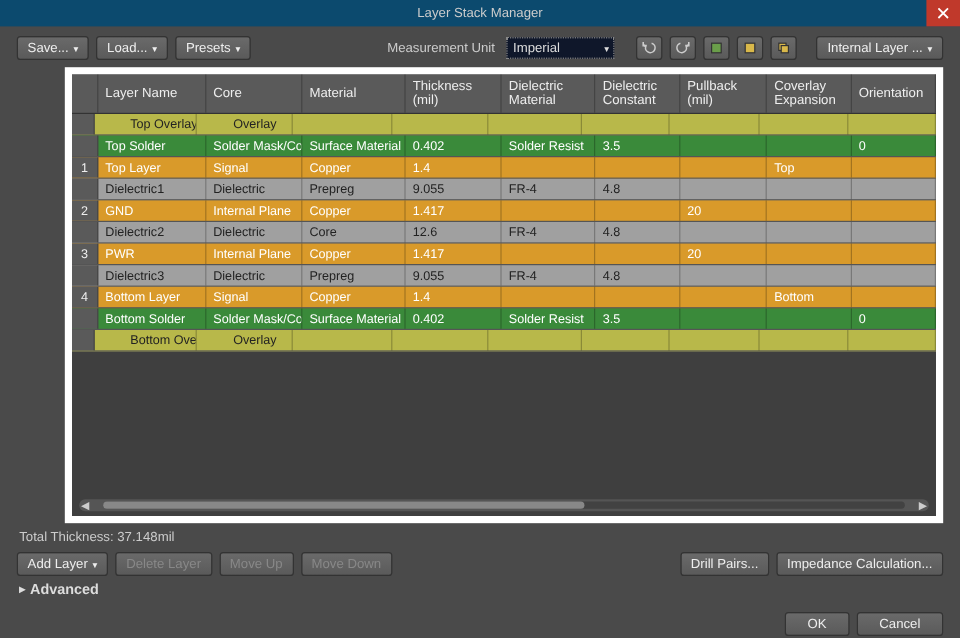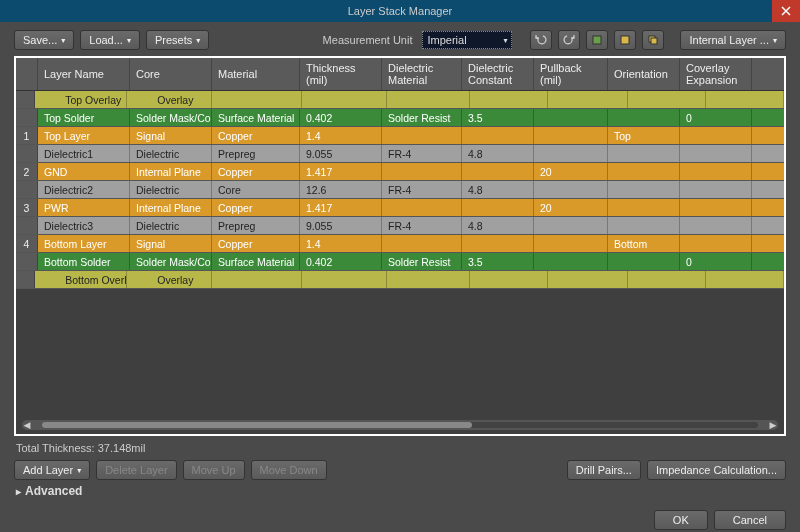--- a/index.html
+++ b/index.html
@@ -11,21 +11,21 @@
 .content { padding: 8px 14px; }
 .toolbar-row { display: flex; align-items: center; gap: 6px; margin-bottom: 6px; }
 .btn { background: linear-gradient(#6a6a6a,#5a5a5a); border: 1px solid #333; border-radius: 3px; padding: 3px 8px; color: #eee; font-size: 11px; display: inline-flex; align-items: center; gap: 4px; cursor: pointer; }
 .btn.disabled { color: #888; cursor: default; }
 .btn .caret { font-size: 8px; }
 .spacer { flex: 1; }
 .mu-label { font-size: 11px; color: #ccc; margin-right: 4px; }
 .select { background: #0f172a; border: 1px dotted #888; padding: 2px 4px; width: 90px; display: inline-flex; align-items: center; justify-content: space-between; font-size: 11px; }
 .icon-btn { width: 22px; height: 20px; background: linear-gradient(#6a6a6a,#5a5a5a); border: 1px solid #333; border-radius: 3px; display: inline-flex; align-items: center; justify-content: center; cursor: pointer; }
 .icon-btn svg { width: 12px; height: 12px; }
-.table-wrap { border: 2px solid #ffffff; background: #3f3f3f; height: 380px; overflow: hidden; position: relative; }
+.table-wrap { border: 6px solid #ffffff; background: #3f3f3f; height: 380px; overflow: hidden; position: relative; margin-left: 40px; }
 .thead { display: flex; background: #5a5a5a; border-bottom: 1px solid #333; }
 .th { padding: 4px 6px; font-size: 11px; color: #eee; border-right: 1px solid #444; display: flex; align-items: center; min-height: 30px; }
 .c-num { width: 22px; justify-content: center; }
 .c-name { width: 92px; }
 .c-type { width: 82px; }
 .c-mat { width: 88px; }
 .c-thk { width: 82px; }
 .c-dmat { width: 80px; }
 .c-dk { width: 72px; }
 .c-pb { width: 74px; }
@@ -121,22 +121,22 @@
   <div class="table-wrap">
     <div class="thead">
       <div class="th c-num"></div>
       <div class="th c-name">Layer Name</div>
       <div class="th c-type">Core</div>
       <div class="th c-mat">Material</div>
       <div class="th c-thk">Thickness (mil)</div>
       <div class="th c-dmat">Dielectric Material</div>
       <div class="th c-dk">Dielectric Constant</div>
       <div class="th c-pb">Pullback (mil)</div>
+      <div class="th c-cov">Coverlay Expansion</div>
       <div class="th c-or">Orientation</div>
-      <div class="th c-cov">Coverlay Expansion</div>
     </div>
     <div class="tbody" id="tbody">
         <div class="tr row-overlay">
           <div class="td c-num" style="background: rgb(90, 90, 90); color: rgb(238, 238, 238); justify-content: center;"></div>
           <div class="td c-name">Top Overlay</div>
           <div class="td c-type">Overlay</div>
           <div class="td c-mat"></div>
           <div class="td c-thk"></div>
           <div class="td c-dmat"></div>
           <div class="td c-dk"></div>

